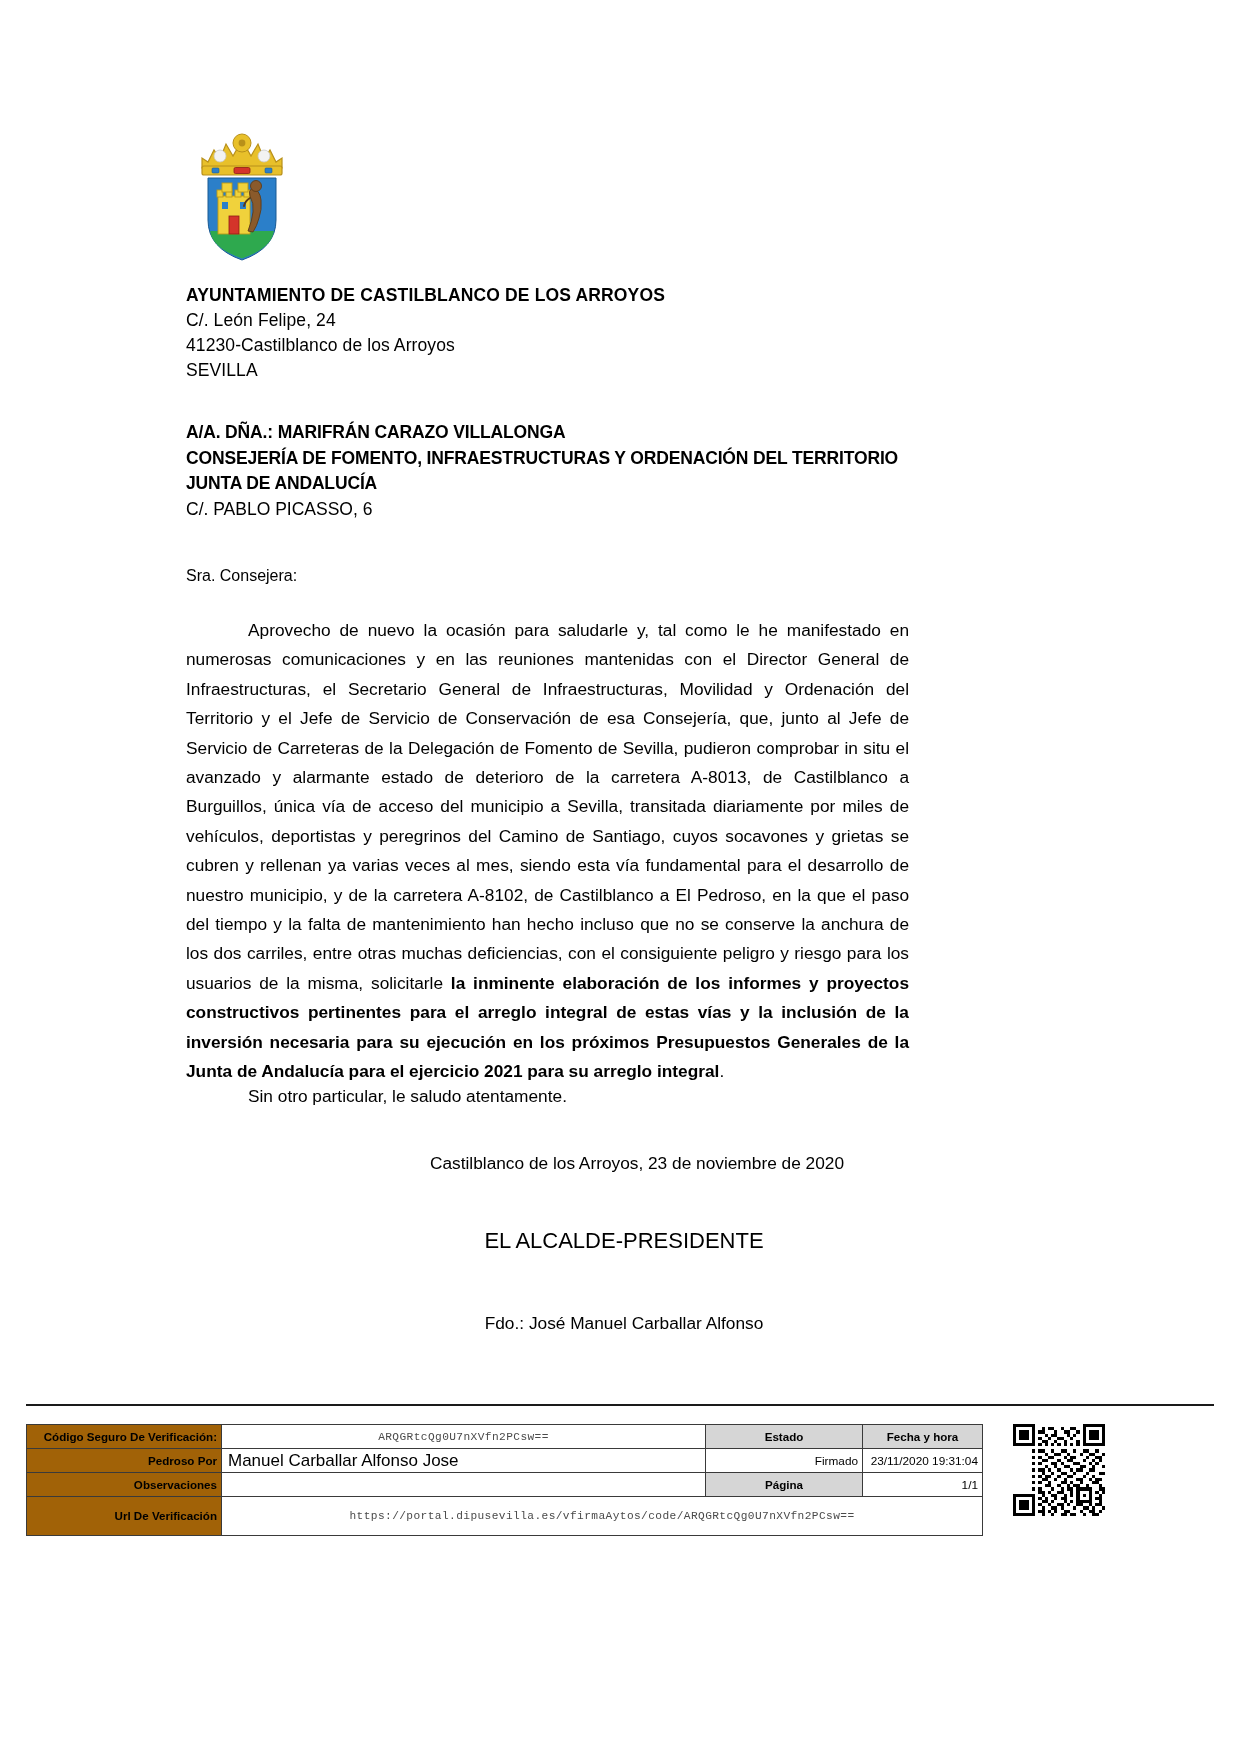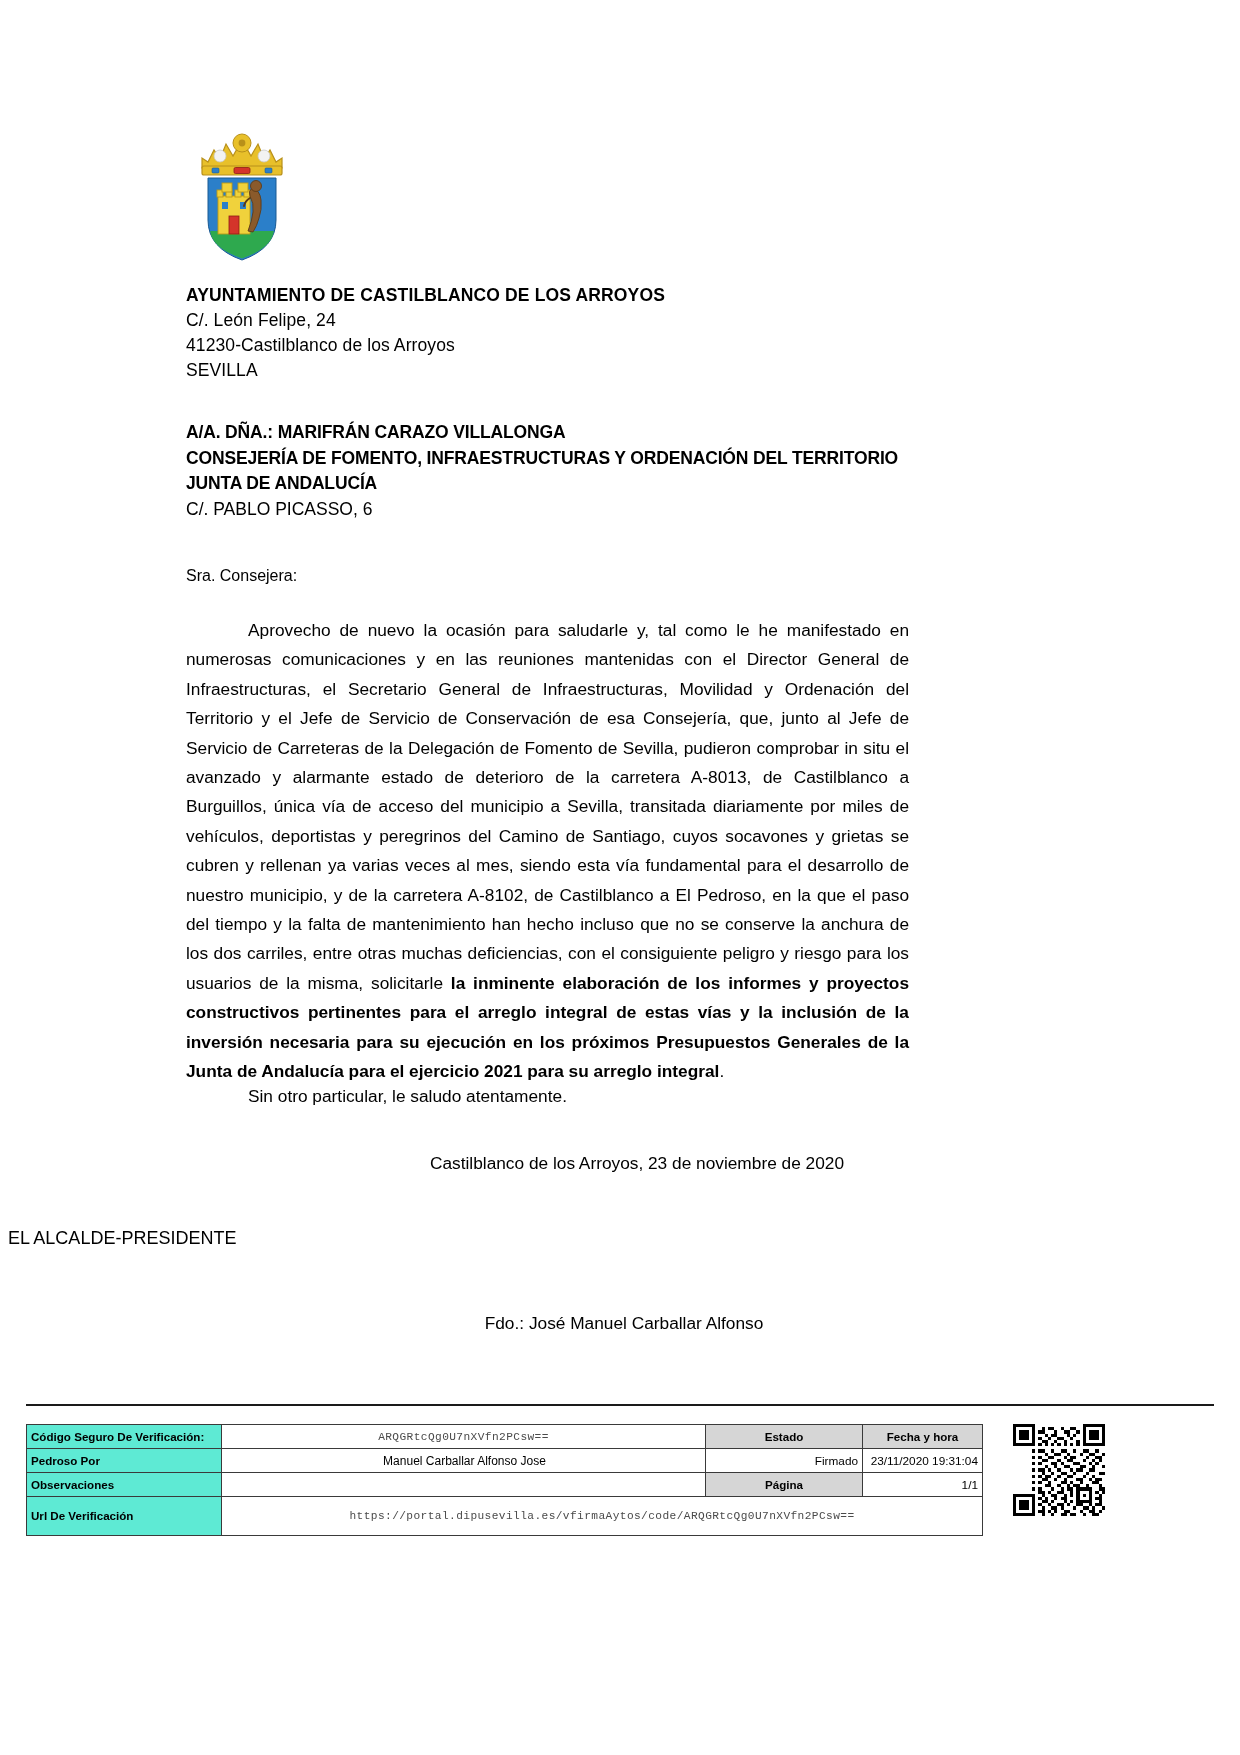--- a/index.html
+++ b/index.html
@@ -100,22 +100,22 @@
     text-align: center;
     font-size: 17.3px;
     padding-left: 34px;
     box-sizing: border-box;
   }
   .sign-title {
     position: absolute;
     left: 0;
     top: 1228px;
     width: 1240px;
-    text-align: left;
-    font-size: 18px;
+    text-align: center;
+    font-size: 22px;
     padding-left: 8px;
     box-sizing: border-box;
   }
   .sign-name {
     position: absolute;
     left: 0;
     top: 1276px;
     width: 1240px;
     text-align: center;
     font-size: 17.3px;
@@ -149,36 +149,36 @@
     font-size: 11.6px;
   }
   .vtable td {
     border: 1px solid #3a3a3a;
     padding: 2px 4px;
     height: 19px;
     vertical-align: middle;
     line-height: 14px;
   }
   .vtable td.lbl {
-    background: #5eead4;
+    background: #a16207;
     font-weight: bold;
-    text-align: left;
+    text-align: right;
     width: 186px;
   }
   .vtable td.val-mono {
     font-family: "Liberation Mono", "DejaVu Sans Mono", monospace;
     text-align: center;
     color: #4a4a4a;
     font-size: 11.2px;
     letter-spacing: 0.4px;
   }
   .vtable td.val-left {
-    text-align: center;
+    text-align: left;
     padding-left: 6px;
-    font-size: 12px;
+    font-size: 17px;
   }
   .vtable td.val-center {
     text-align: right;
     font-size: 11.8px;
   }
   .vtable td.hdr {
     background: #d6d6d6;
     font-weight: bold;
     text-align: center;
   }

